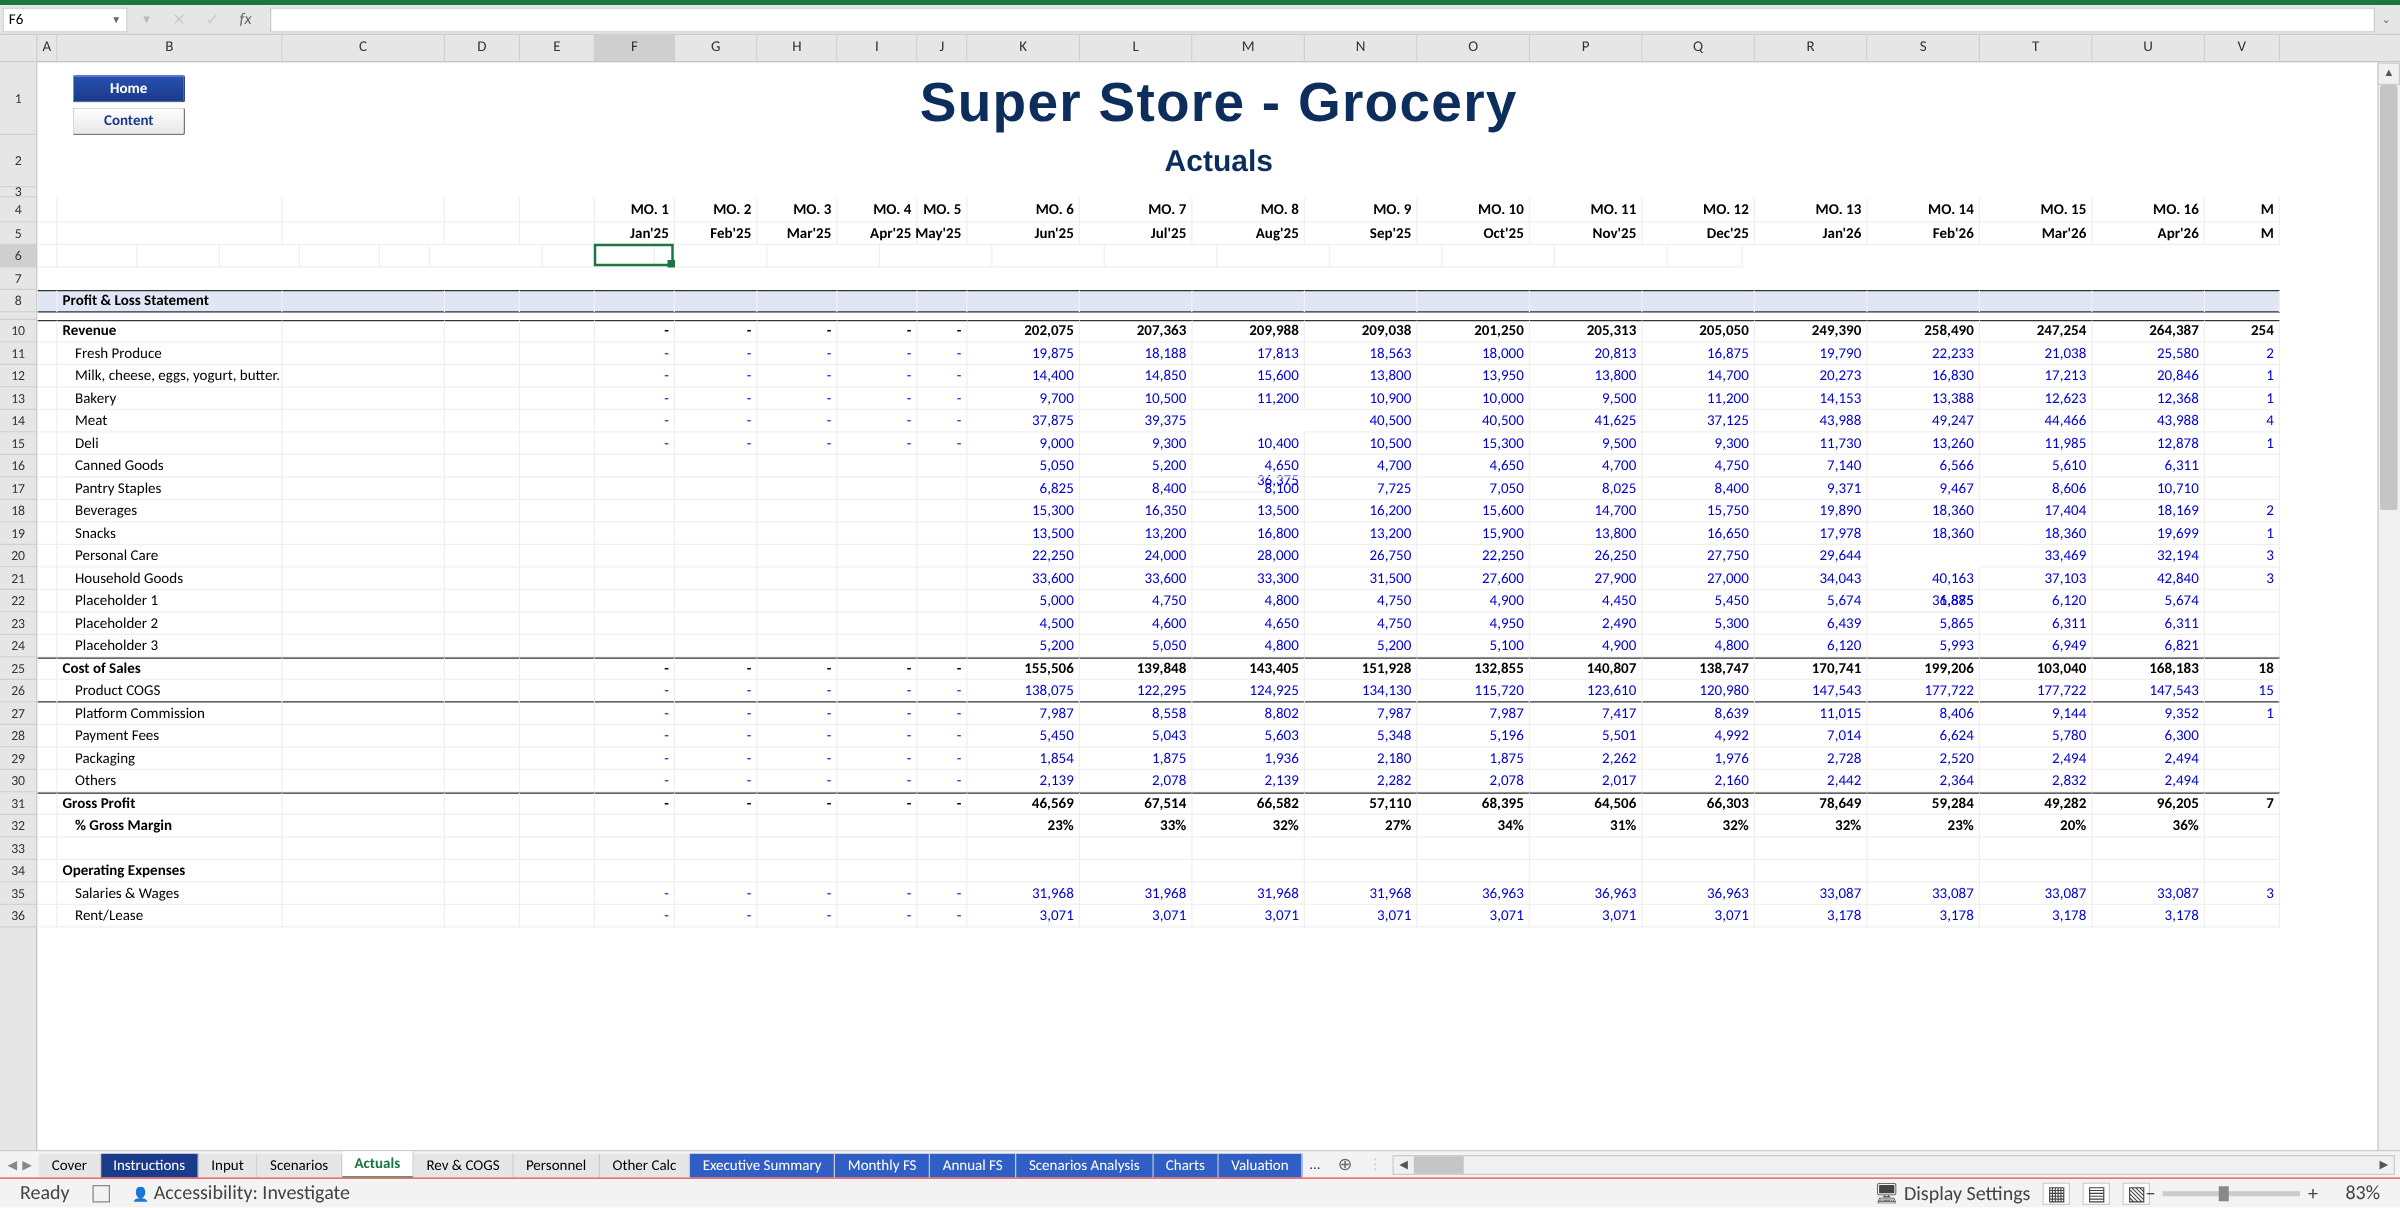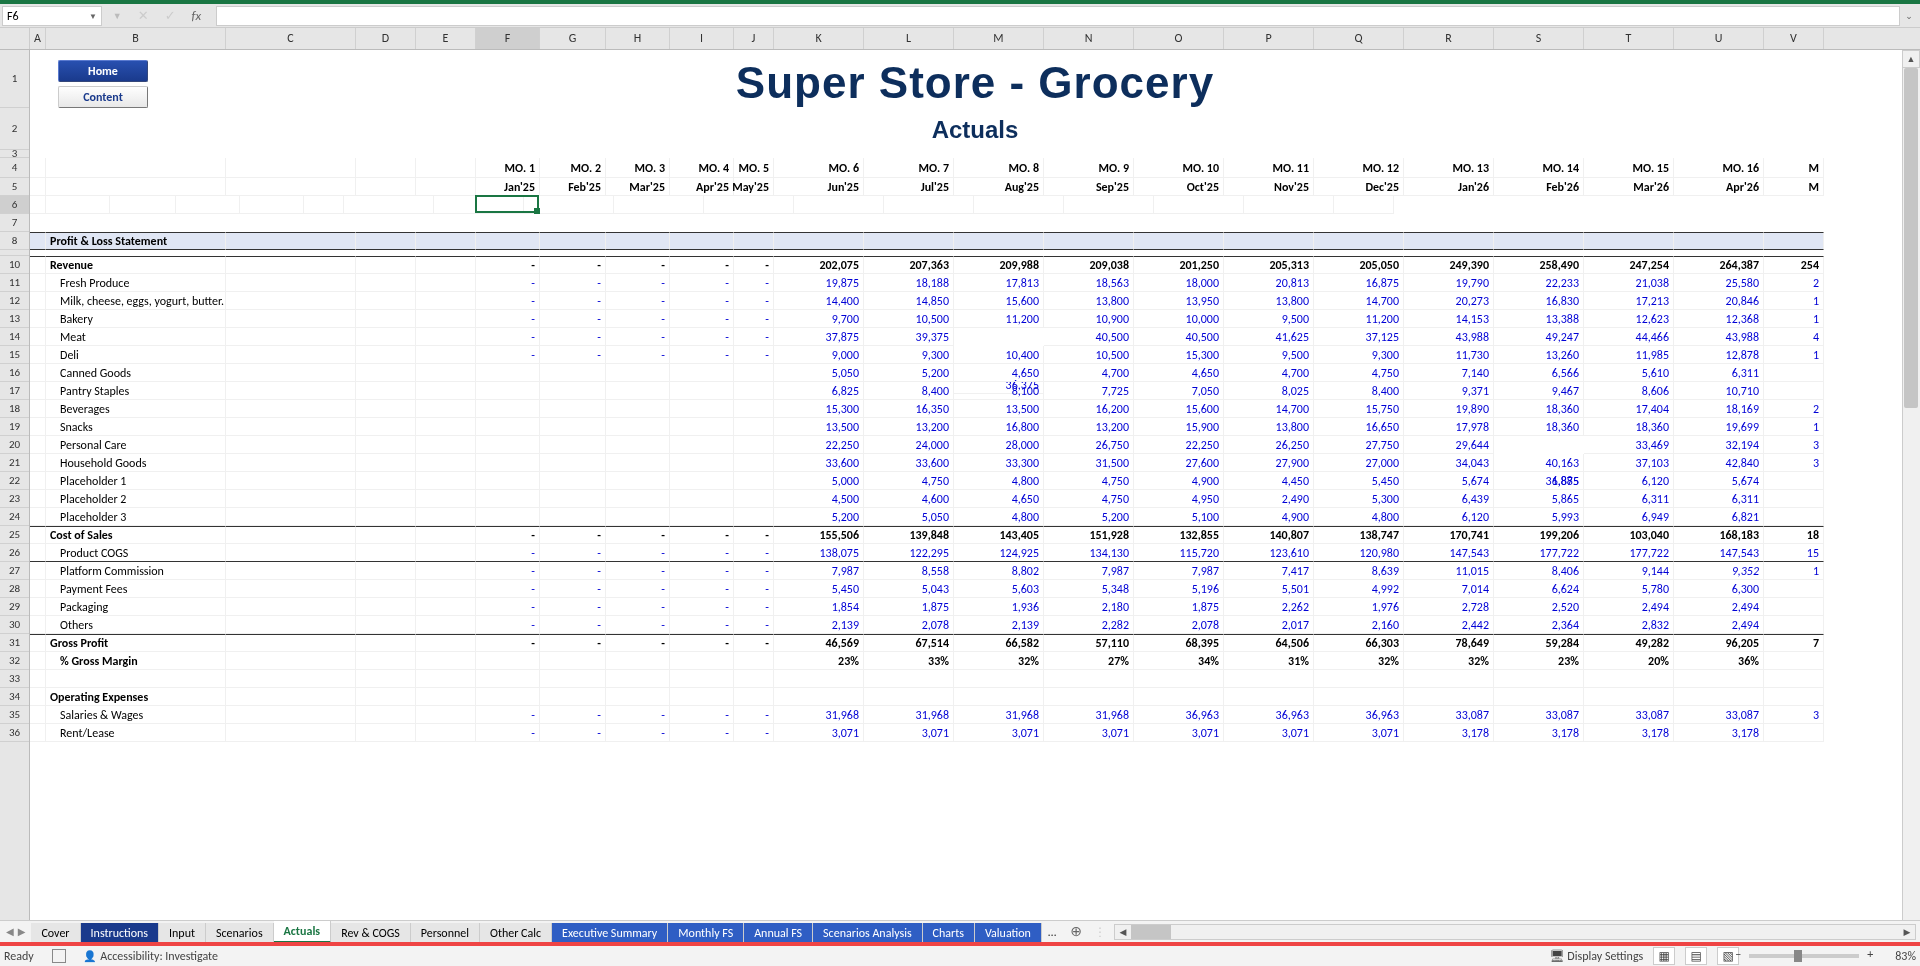--- a/index.html
+++ b/index.html
@@ -234,26 +234,26 @@
     .hsb-btn { width: 16px; text-align: center; color: #555; font-size: 9px; }
     .hsb-track { flex: 1; position: relative; height: 14px; }
     .hsb-thumb { position: absolute; left: 0; top: 0; height: 14px; width: 40px; background: #c5c5c5; }
 
     
     .status-bar {
       position: absolute;
       bottom: 0; left: 0; right: 0;
       height: 24px;
       background: #f3f3f3;
-      border-top: 4px solid #ef4444;
+      border-top: 1px solid #ef4444;
       display: flex;
       align-items: center;
       justify-content: space-between;
-      padding: 0 4px;
-      font-size: 12px;
+      padding: 0 16px;
+      font-size: 16px;
       color: #444;
     }
     .status-left { display: flex; gap: 18px; align-items: center; }
     .status-right { display: flex; gap: 10px; align-items: center; }
     .view-btn { width: 22px; height: 18px; border: 1px solid #ccc; background: #fff; display: inline-flex; align-items: center; justify-content: center; }
     .zoom-slider { width: 110px; height: 4px; background: #ccc; position: relative; }
     .zoom-slider::before { content: '−'; position: absolute; left: -14px; top: -7px; }
     .zoom-slider::after { content: '+'; position: absolute; right: -14px; top: -7px; }
     .zoom-handle { position: absolute; left: 45px; top: -4px; width: 8px; height: 12px; background: #888; }
     .macro-icon { display: inline-block; width: 14px; height: 14px; border: 1px solid #888; }
@@ -866,21 +866,21 @@
         <div class="cell blue right" style="width: 90px; height: 100%;">7,987</div>
         <div class="cell blue right" style="width: 90px; height: 100%;">8,558</div>
         <div class="cell blue right" style="width: 90px; height: 100%;">8,802</div>
         <div class="cell blue right" style="width: 90px; height: 100%;">7,987</div>
         <div class="cell blue right" style="width: 90px; height: 100%;">7,987</div>
         <div class="cell blue right" style="width: 90px; height: 100%;">7,417</div>
         <div class="cell blue right" style="width: 90px; height: 100%;">8,639</div>
         <div class="cell blue right" style="width: 90px; height: 100%;">11,015</div>
         <div class="cell blue right" style="width: 90px; height: 100%;">8,406</div>
         <div class="cell blue right" style="width: 90px; height: 100%;">9,144</div>
-        <div class="cell blue right" style="width: 90px; height: 100%; font-style: italic;">9,352</div>
+        <div class="cell blue right" style="width: 90px; height: 100%;">9,352</div>
         <div class="cell blue right" style="width: 60px; height: 100%;">1</div>
       </div>
       <div class="row" style="top: 530px; height: 18px;">
         <div class="cell" style="width: 16px; height: 100%;"></div>
         <div class="cell indent1" style="width: 180px; height: 100%;">Payment Fees</div>
         <div class="cell" style="width: 130px; height: 100%;"></div>
         <div class="cell" style="width: 60px; height: 100%;"></div>
         <div class="cell" style="width: 60px; height: 100%;"></div>
         <div class="cell blue right" style="width: 64px; height: 100%;">-</div>
         <div class="cell blue right" style="width: 66px; height: 100%;">-</div>

